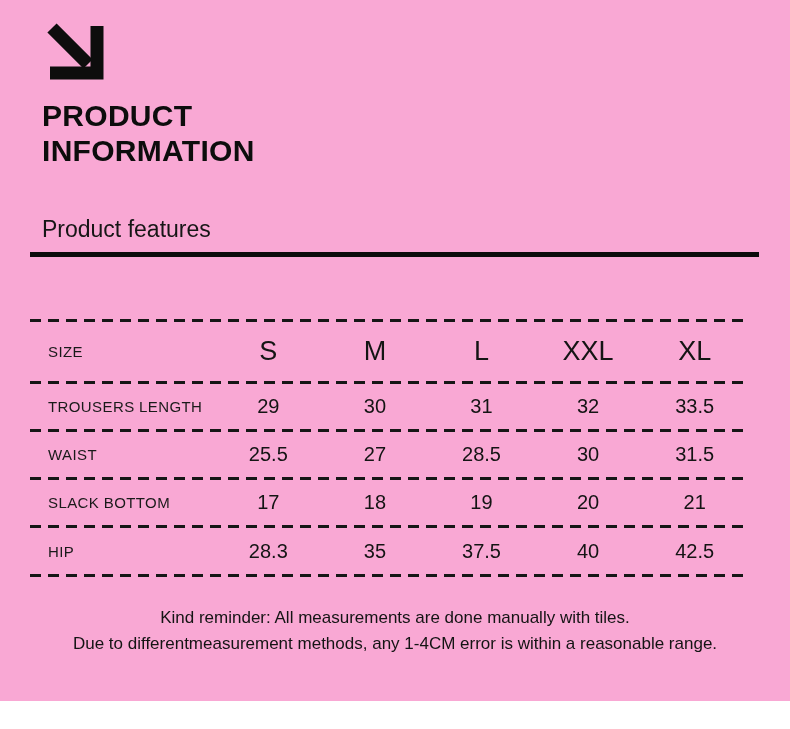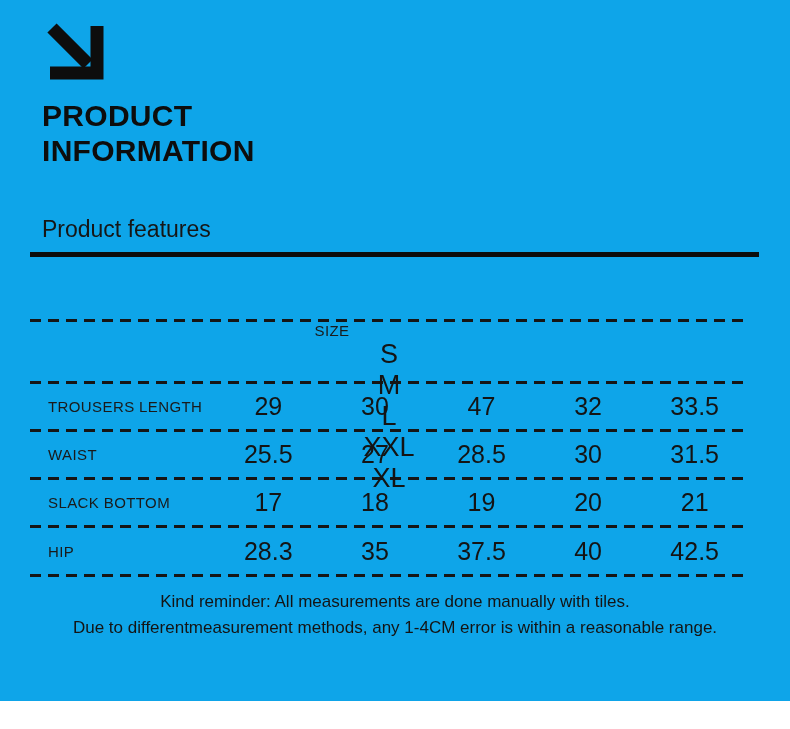--- a/index.html
+++ b/index.html
@@ -4,21 +4,21 @@
 <style>
   html,body{margin:0;padding:0;}
   body{
     width:790px;height:729px;
     font-family:"Liberation Sans","DejaVu Sans",sans-serif;
     background:#ffffff;
   }
   .canvas{
     position:relative;
     width:790px;height:729px;
-    background:#0ea5e9;
+    background:#f9a8d4;
     overflow:hidden;
     color:#141414;
   }
   .icon-wrap{
     margin:20px 0 0 44px;
     width:64px;height:64px;
   }
   .icon-wrap svg{display:block;width:64px;height:64px;}
   .title{
     margin:14px 0 0 42px;
@@ -40,40 +40,40 @@
   }
   .size-table{
     margin:62px 0 0 30px;
     width:718px;
   }
   .dash{
     height:3px;
     background:repeating-linear-gradient(90deg,#161616 0 11px,transparent 11px 18px);
   }
   .row{display:flex;align-items:center;}
-  .row-size{height:59px;flex-direction:column;}
+  .row-size{height:59px;}
   .row-std{height:45px;}
   .row-last{height:46px;}
   .row .label{
     width:185px;
     box-sizing:border-box;
     padding-left:18px;
     font-size:15px;
     letter-spacing:0.4px;
     color:#1a1a1a;
   }
   .row .val{
     flex:1;
     text-align:center;
-    font-size:25px;
+    font-size:20px;
     color:#141414;
   }
   .row-size .val{font-size:27px;}
   .reminder{
-    margin-top:12px;
+    margin-top:28px;
     width:790px;
     text-align:center;
     font-size:17px;
     line-height:26px;
     color:#141414;
   }
   .bottom-strip{
     position:absolute;
     left:0;bottom:0;
     width:790px;height:28px;
@@ -111,21 +111,21 @@
       <div class="val">L</div>
       <div class="val">XXL</div>
       <div class="val">XL</div>
     </div>
     <div class="dash"></div>
 
     <div class="row row-std">
       <div class="label">TROUSERS LENGTH</div>
       <div class="val">29</div>
       <div class="val">30</div>
-      <div class="val">47</div>
+      <div class="val">31</div>
       <div class="val">32</div>
       <div class="val">33.5</div>
     </div>
     <div class="dash"></div>
 
     <div class="row row-std">
       <div class="label">WAIST</div>
       <div class="val">25.5</div>
       <div class="val">27</div>
       <div class="val">28.5</div>

